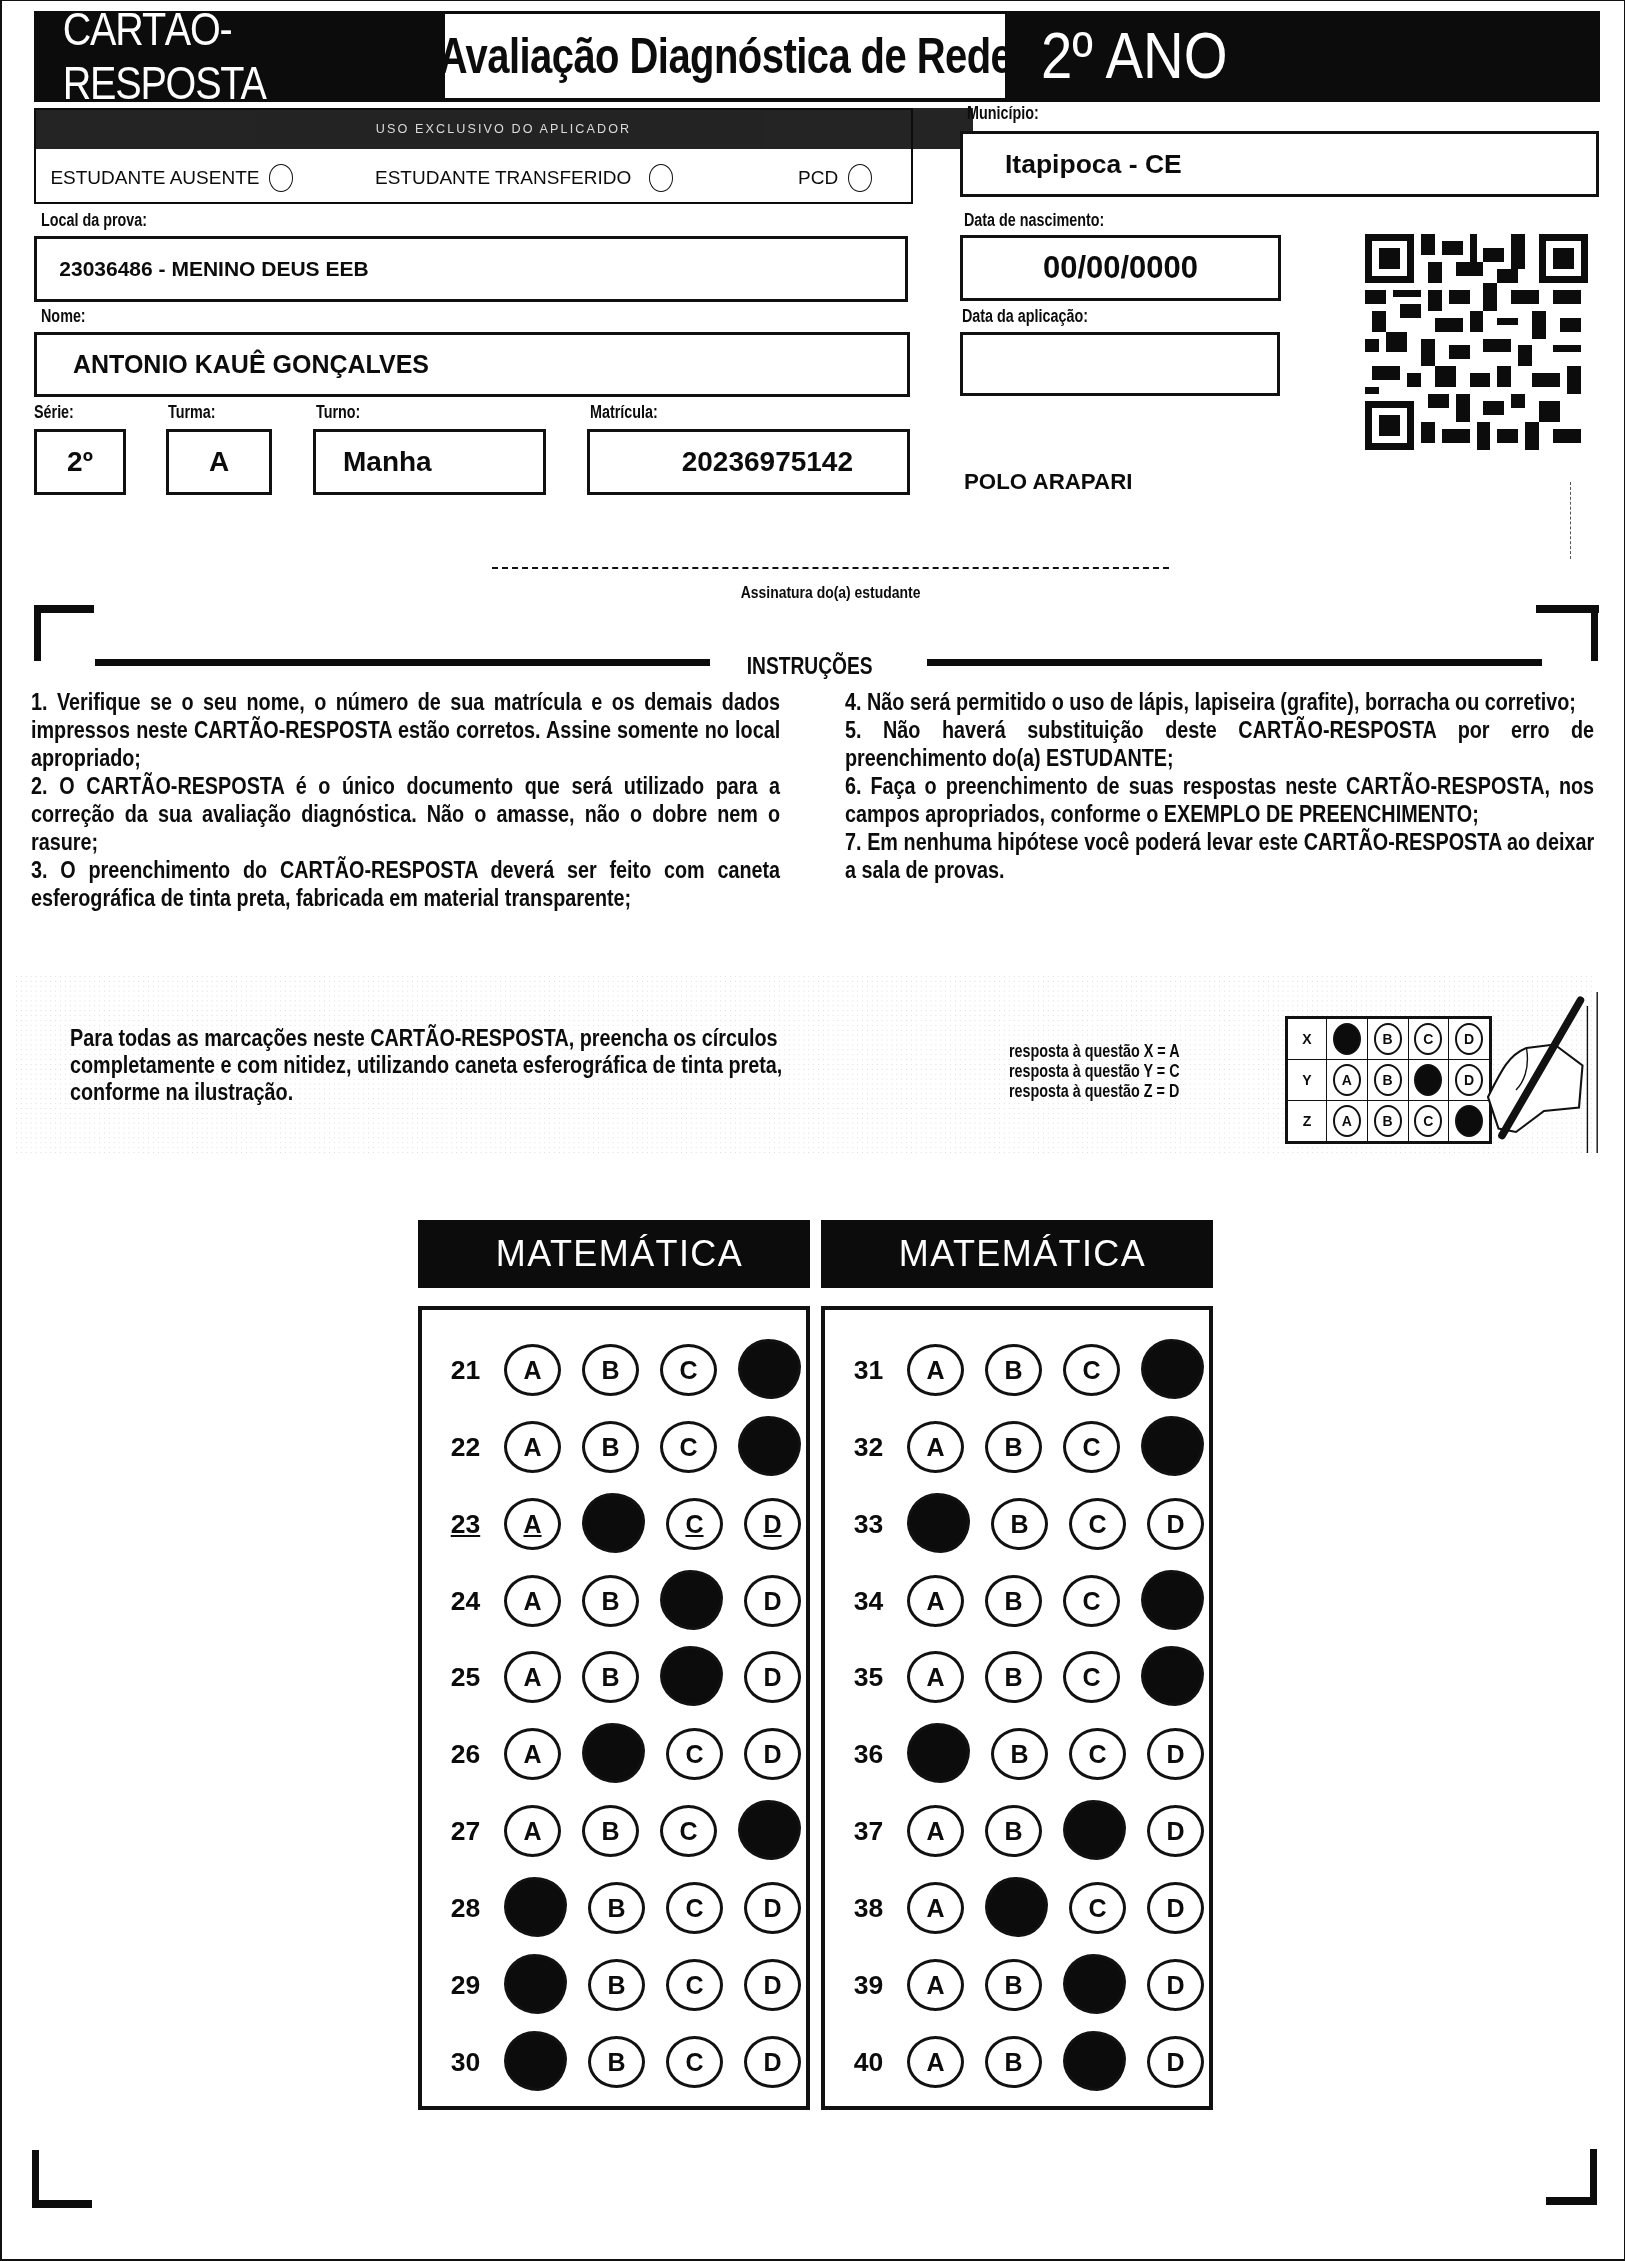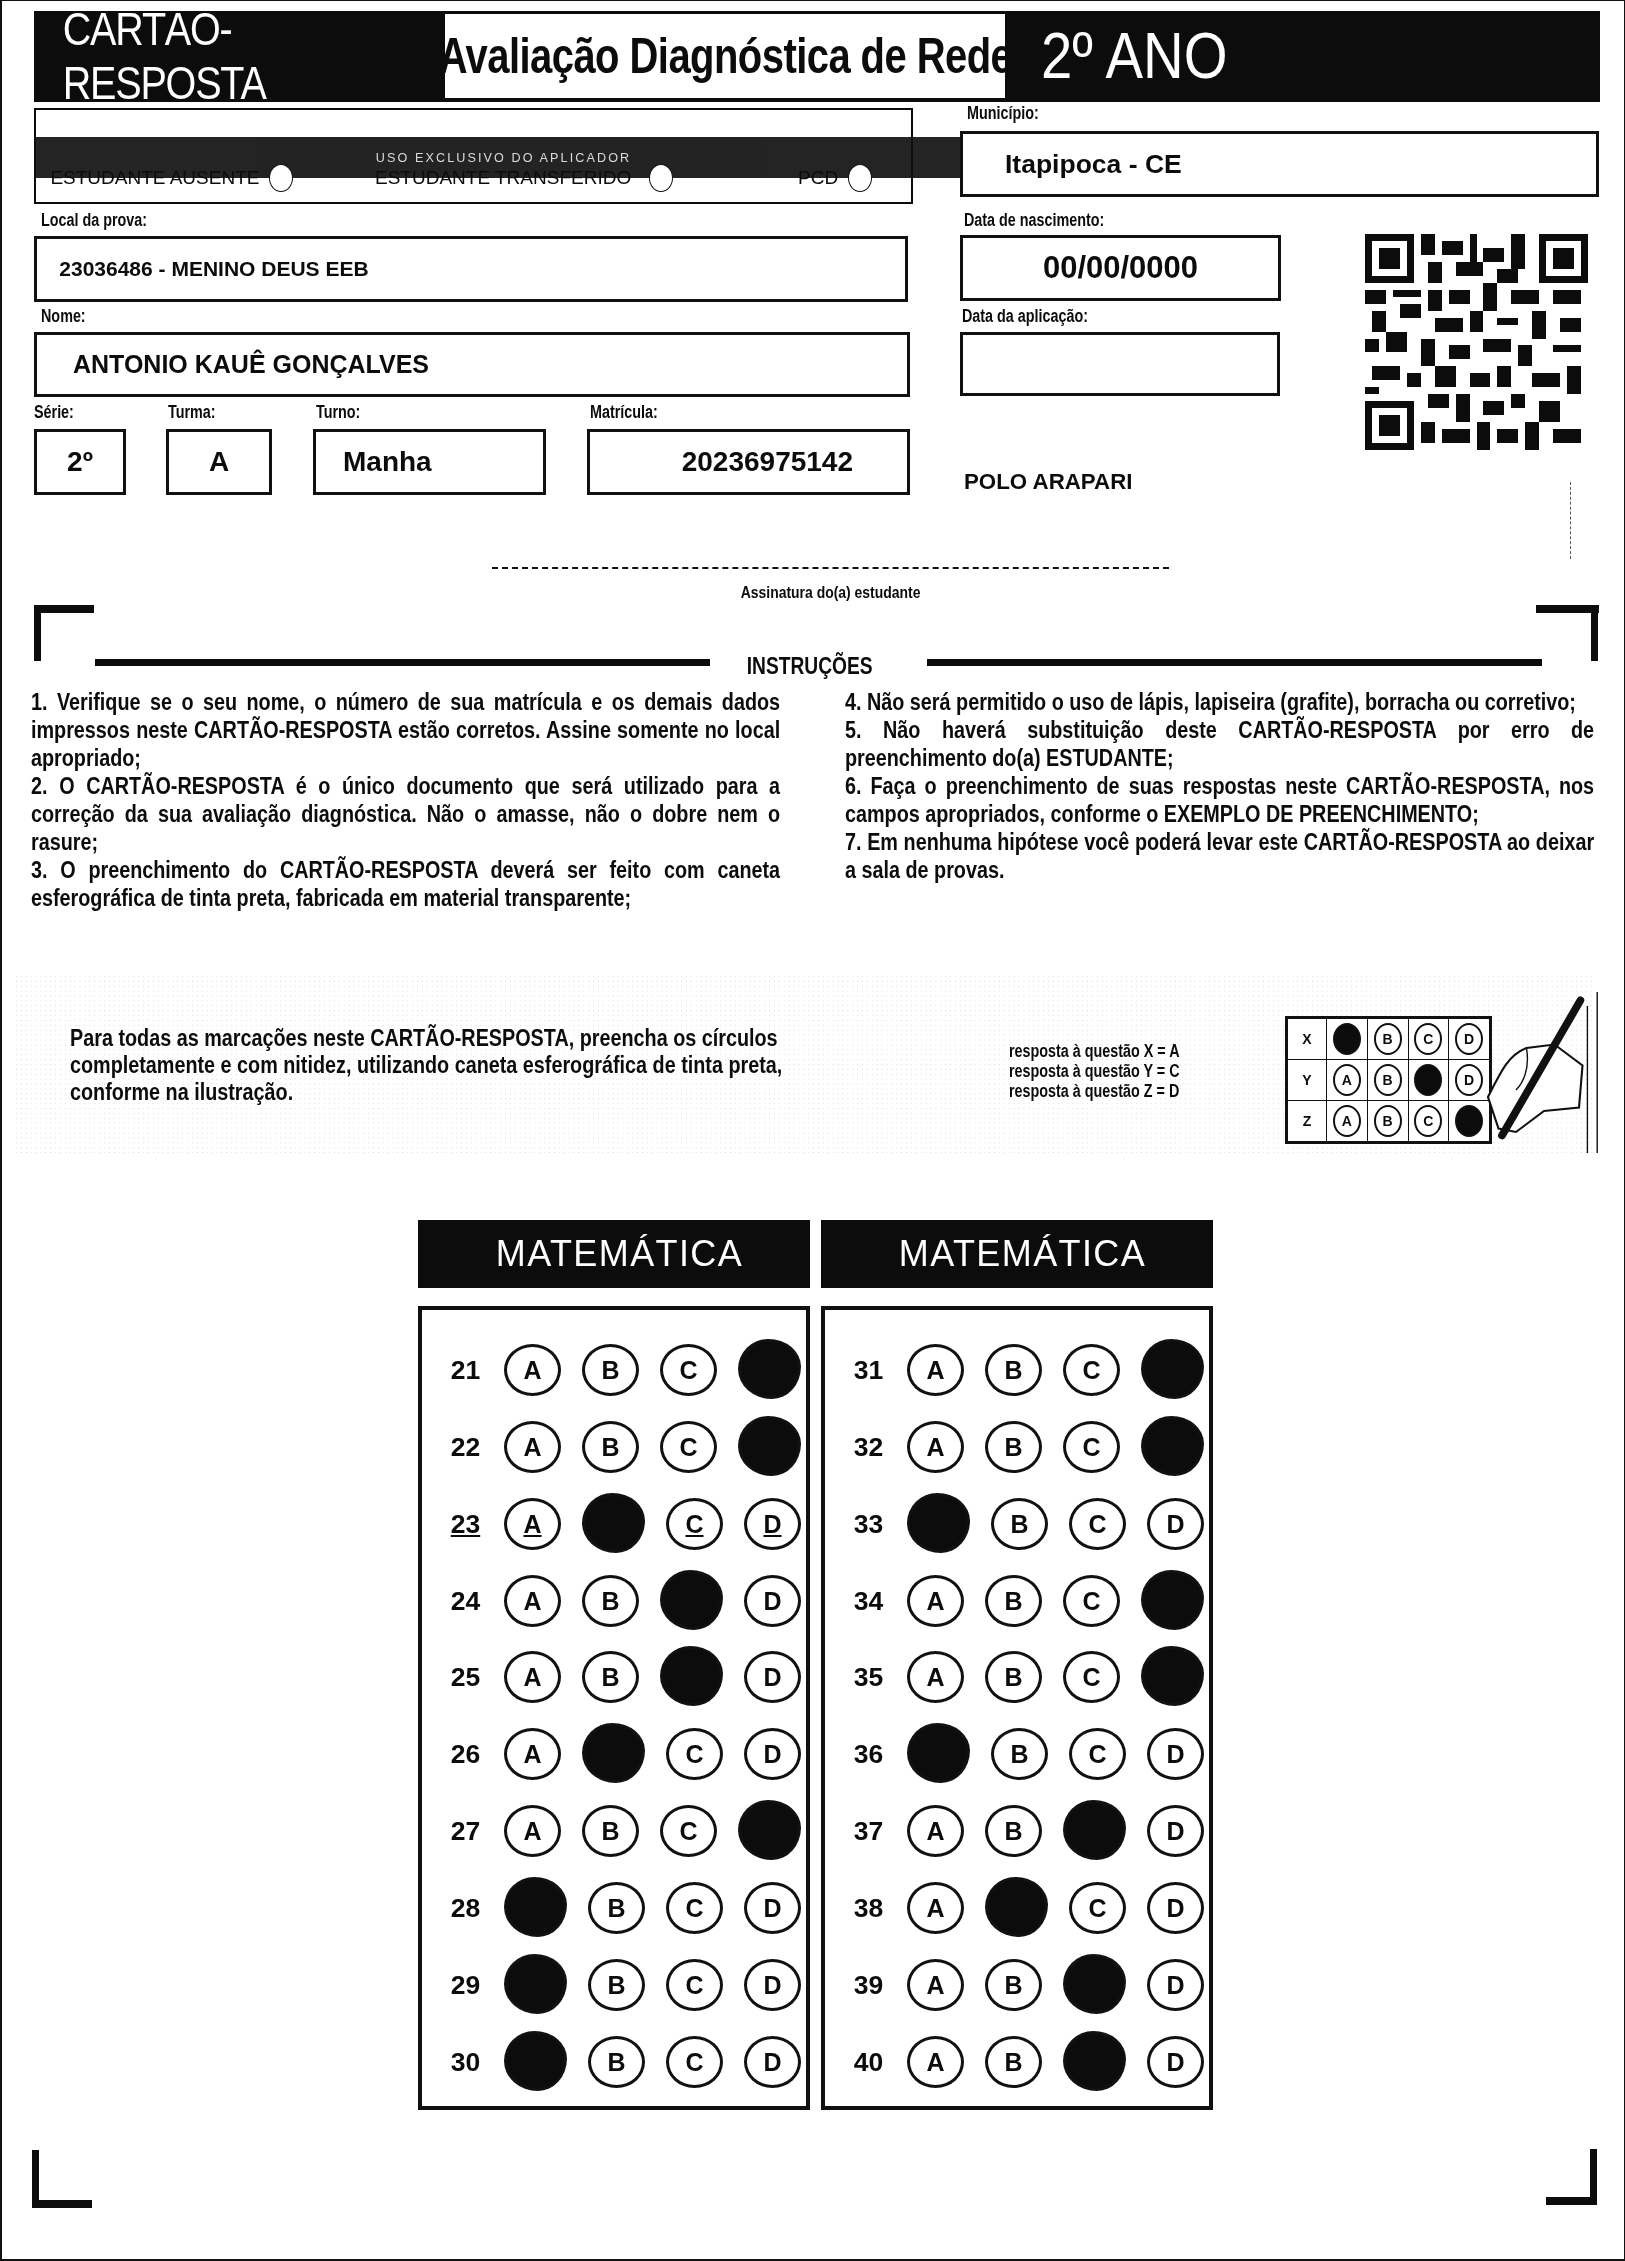--- a/index.html
+++ b/index.html
@@ -15,21 +15,21 @@
   .hdr-mid { left: 445px; top: 14px; width: 560px; height: 84px; background: #fff; color: #0c0c0c;
              font-weight: bold; font-size: 50px; display: flex; align-items: center; justify-content: center; }
   .hdr-mid span { display: inline-block; transform: scaleX(0.8); white-space: nowrap; letter-spacing: -0.7px; }
   .hdr-right { left: 1041px; top: 10.5px; width: 349px; height: 91px; color: #fff; font-size: 64px;
                display: flex; align-items: center; }
   .hdr-right span { display: inline-block; transform: scaleX(0.88); transform-origin: left; }
 
   
   .apl { left: 34px; top: 108px; width: 879px; height: 96px; border: 2.1px solid #0c0c0c; }
   .apl-bar { left: 34px; top: 108px; width: 939px; height: 41px; background: #0c0c0c; color: #d8d8d8;
-             font-size: 12.6px; letter-spacing: 2.1px; display: flex; align-items: center; justify-content: center; opacity: 0.9; margin-top: 29px; }
+             font-size: 12.6px; letter-spacing: 2.1px; display: flex; align-items: center; justify-content: center; opacity: 0.9; }
   .apl-row { left: 42px; top: 155px; width: 866px; height: 45px; display: flex; align-items: center; font-size: 19px; }
   .apl-item { display: flex; align-items: center; position: absolute; }
   .radio { width: 24px; height: 28px; border: 1.4px solid #111; border-radius: 50%; display: inline-block; margin-left: 9.8px; box-sizing: border-box; background: #fff; }
 
   .lbl { font-weight: bold; font-size: 17.5px; white-space: nowrap; }
   .lbl span { display: inline-block; transform: scaleX(0.82); transform-origin: left; }
   .box { border: 3.5px solid #111; background: #fff; display: flex; align-items: center; font-weight: bold; }
   .box .txt { display: inline-block; white-space: nowrap; }
 
   

